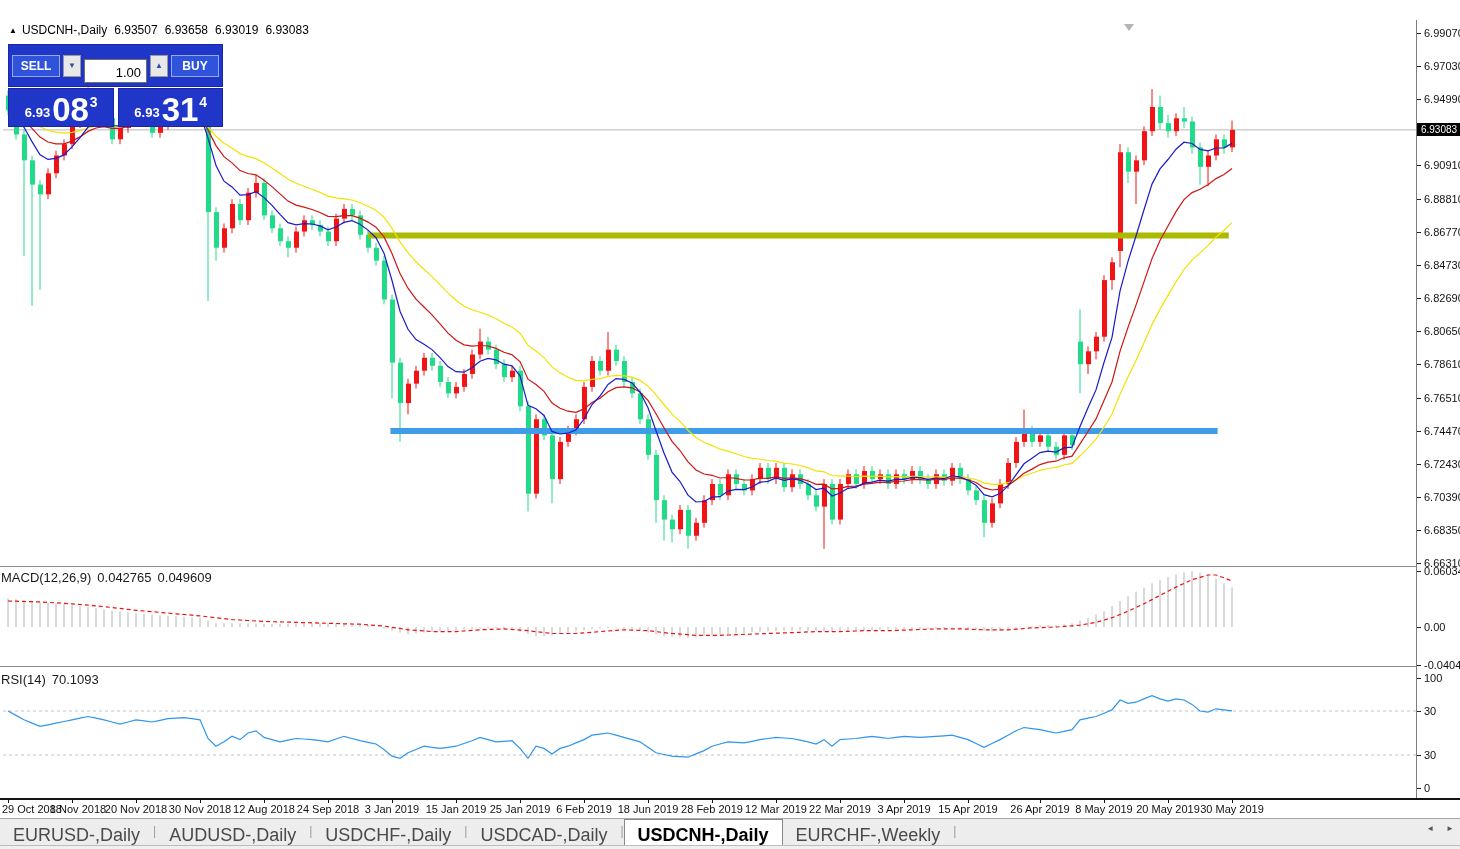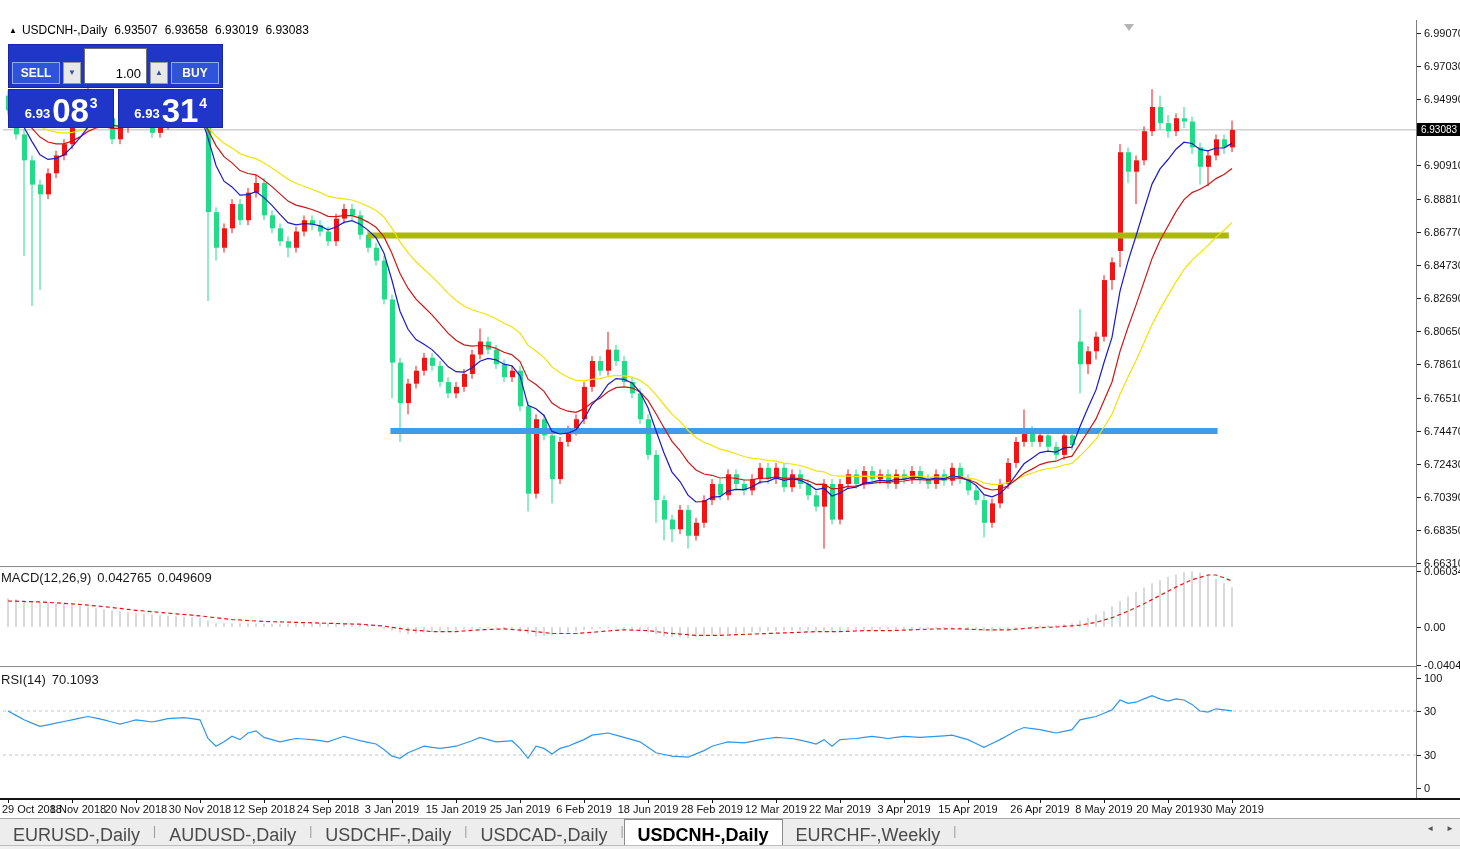--- a/index.html
+++ b/index.html
@@ -12,27 +12,27 @@
   .tf-btn.active{background:#fdfdfd;border:1px solid #979797;box-shadow:inset 0 0 2px #ccc;}
   
   #chart-svg{position:absolute;left:0;top:0;}
   
   #chart-title{position:absolute;left:9px;top:23px;font-size:12px;color:#000;white-space:nowrap;}
   #chart-title .tri{font-size:8px;margin-right:5px;position:relative;top:-1px;}
   #chart-title span.v{margin-left:7px;}
   #chart-title .sym{font-weight:normal;}
   
   #trade-panel{position:absolute;left:8px;top:44px;width:215px;}
-  #tp-row1{background:#1f36c9;border:1px solid #1726a8;display:flex;align-items:flex-end;padding:3px;gap:3px;}
+  #tp-row1{background:#1f36c9;border:1px solid #1726a8;display:flex;align-items:center;padding:3px;gap:3px;}
   .tp-btn{background:#3053db;border:1px solid #93a9f0;color:#fff;font-size:12px;font-weight:bold;
           text-align:center;padding:3px 0;width:46px;flex:0 0 auto;}
   .tp-spin{background:#e8e8e8;border:1px solid #9a9a9a;width:16px;height:20px;flex:0 0 auto;
            font-size:8px;color:#33509f;text-align:center;line-height:20px;padding:0;}
   #tp-volume{flex:1;height:18px;border:1px solid #6f6f6f;font-family:"Liberation Sans",sans-serif;
-             font-size:13px;text-align:right;padding:15px 5px 1px 1px;min-width:20px;}
+             font-size:13px;text-align:right;padding:3px 5px 1px 1px;min-width:20px;margin-top:11px;}
   #tp-row2{display:flex;gap:4px;margin-top:1px;}
   .tp-price{flex:1;background:#1f36c9;border:1px solid #1726a8;height:35px;color:#fff;
             display:flex;align-items:flex-end;justify-content:center;padding-bottom:2px;}
   .tp-price .base{font-size:13px;font-weight:bold;margin:0 2px 4px 0;}
   .tp-price .big{font-size:33px;font-weight:bold;line-height:0.85;}
   .tp-price .sup{font-size:14px;font-weight:bold;position:relative;top:-14px;left:1px;}
   
   .ind-label{position:absolute;left:1px;font-size:13px;color:#1a1a1a;white-space:nowrap;}
   .ind-label span{margin-right:6px;}
   
@@ -623,21 +623,21 @@
   <div id="date-axis">
       <div class="d-tick" style="left:8px"></div>
       <div class="d-label first" style="left:2px">29 Oct 2018</div>
       <div class="d-tick" style="left:72px"></div>
       <div class="d-label" style="left:78px">8 Nov 2018</div>
       <div class="d-tick" style="left:136px"></div>
       <div class="d-label" style="left:136px">20 Nov 2018</div>
       <div class="d-tick" style="left:200px"></div>
       <div class="d-label" style="left:200px">30 Nov 2018</div>
       <div class="d-tick" style="left:264px"></div>
-      <div class="d-label" style="left:264px">12 Sep 2018</div>
+      <div class="d-label" style="left:264px">12 Aug 2018</div>
       <div class="d-tick" style="left:328px"></div>
       <div class="d-label" style="left:328px">24 Sep 2018</div>
       <div class="d-tick" style="left:392px"></div>
       <div class="d-label" style="left:392px">3 Jan 2019</div>
       <div class="d-tick" style="left:456px"></div>
       <div class="d-label" style="left:456px">15 Jan 2019</div>
       <div class="d-tick" style="left:520px"></div>
       <div class="d-label" style="left:520px">25 Jan 2019</div>
       <div class="d-tick" style="left:584px"></div>
       <div class="d-label" style="left:584px">6 Feb 2019</div>

